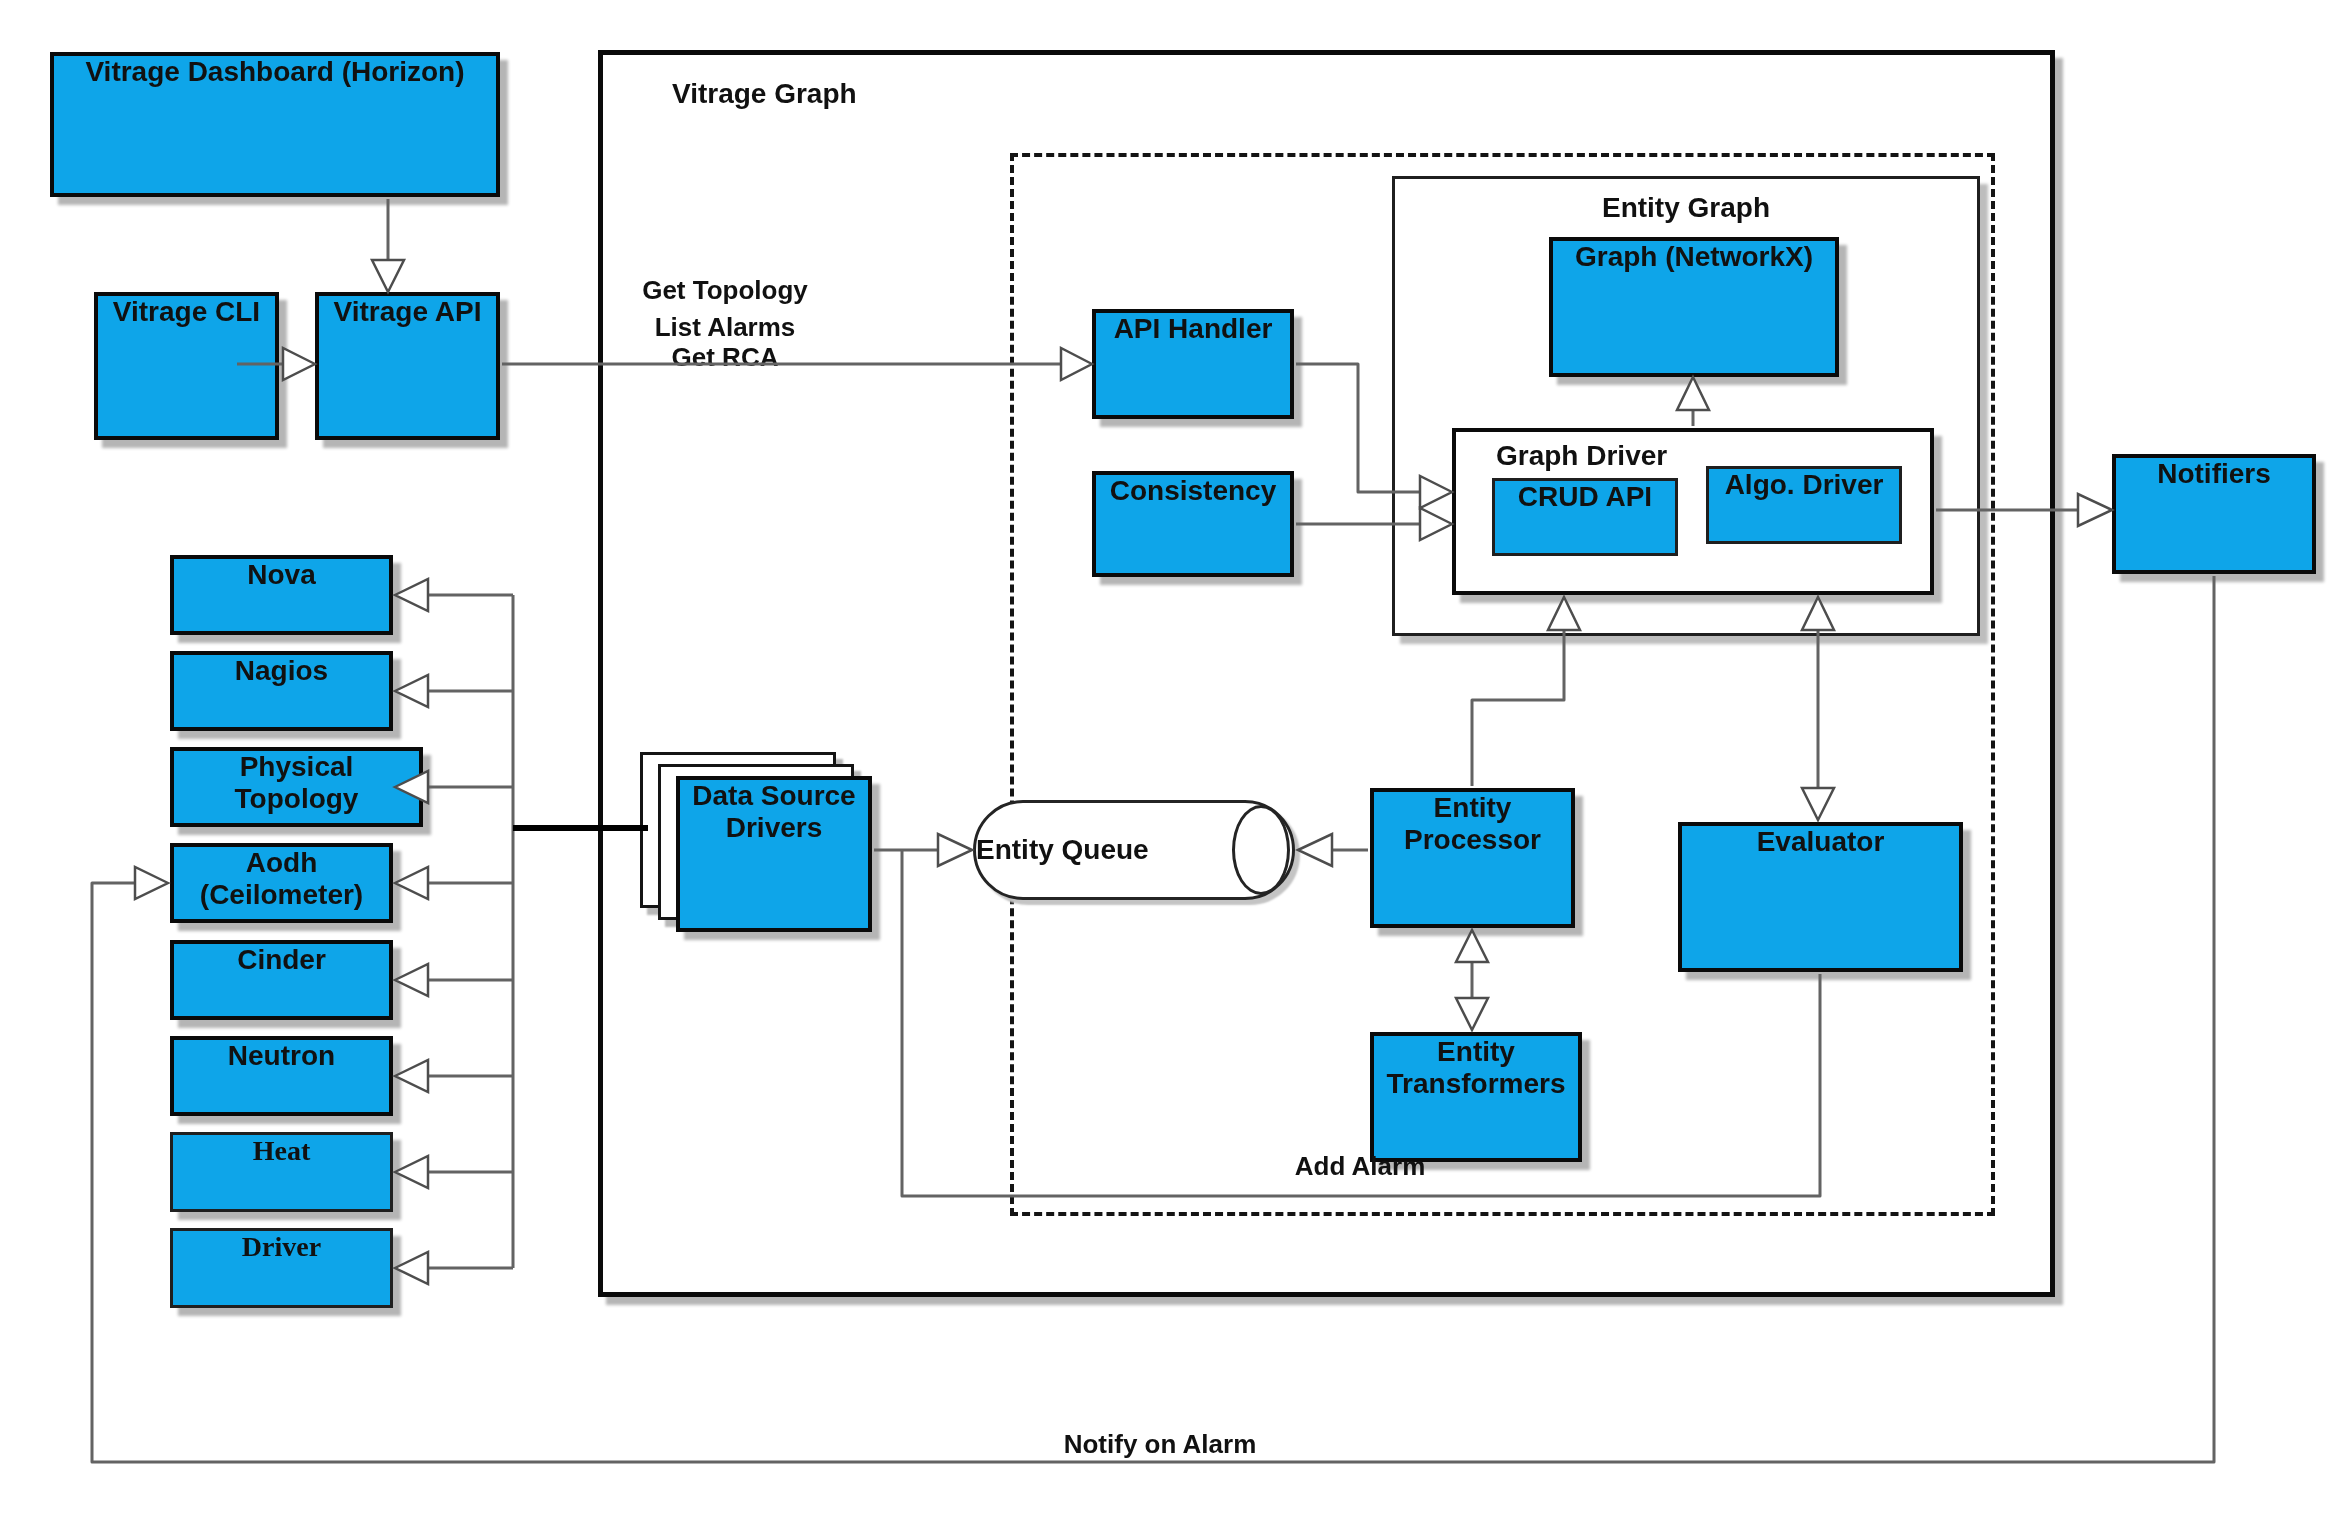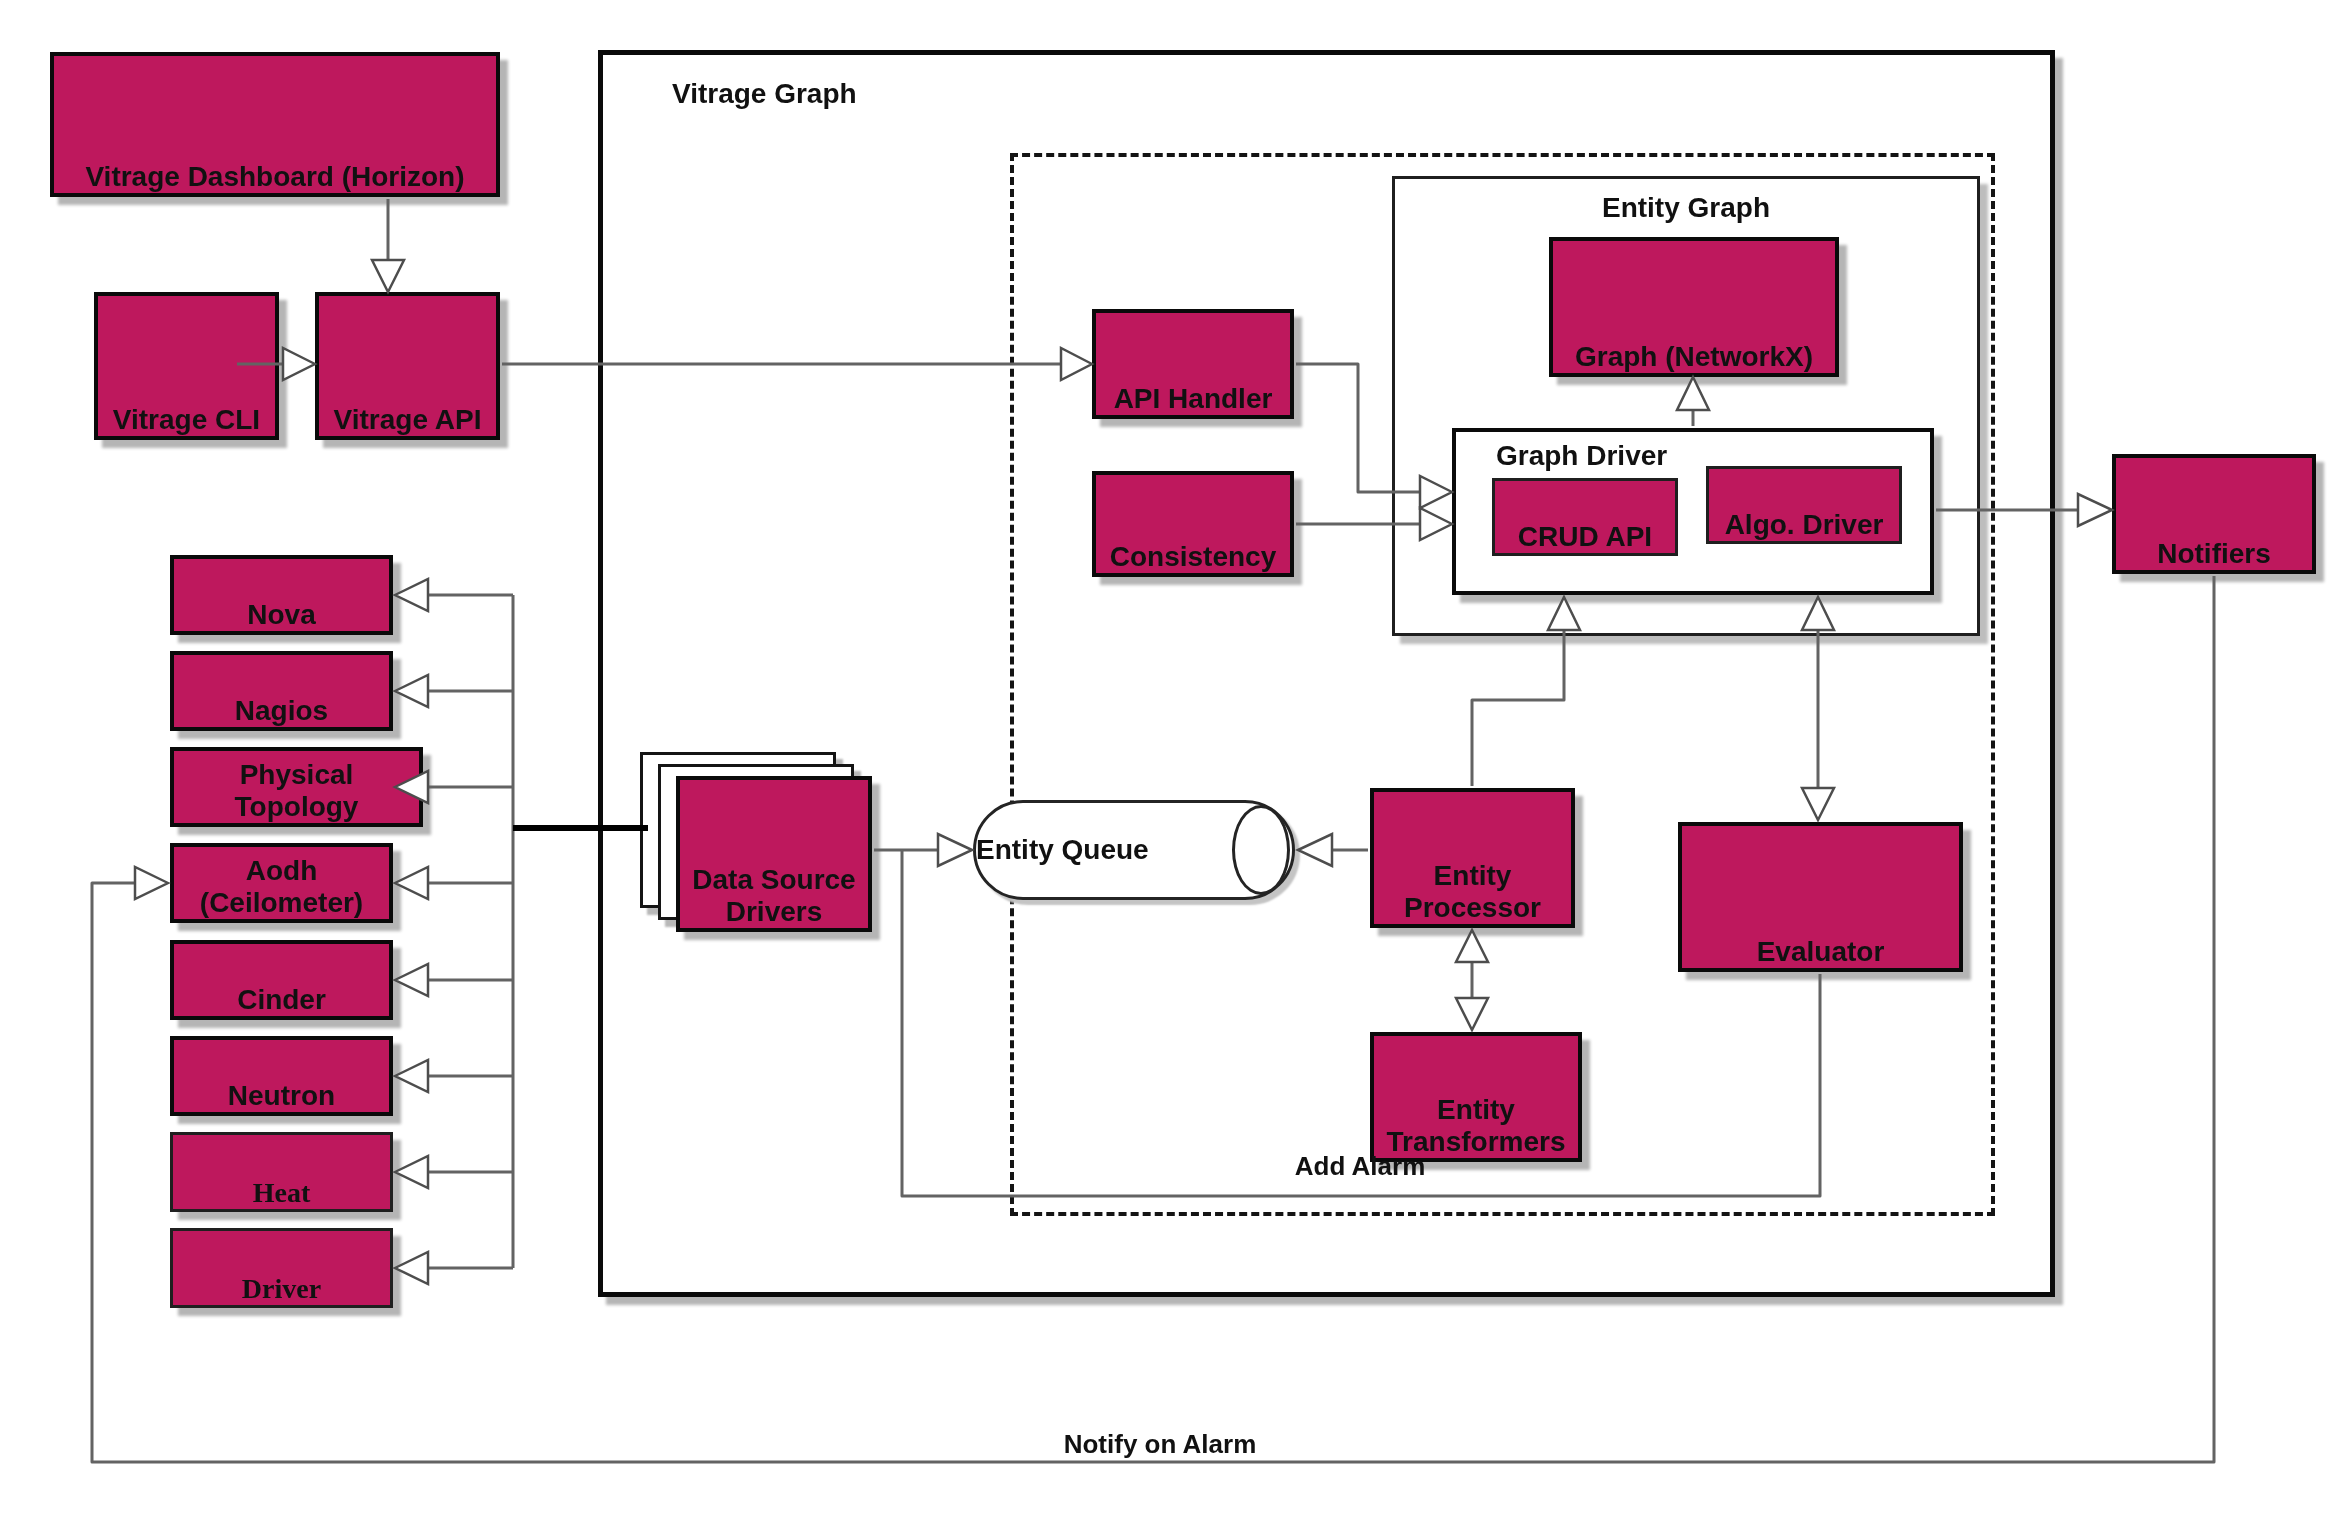--- a/index.html
+++ b/index.html
@@ -1,23 +1,23 @@
 <!DOCTYPE html>
 <html><head>
 <meta charset="utf-8">
 <style>
   html,body { margin:0; padding:0; background:#ffffff; }
   #canvas {
     position:relative; width:2346px; height:1520px; background:#ffffff;
     font-family:"Liberation Sans", sans-serif; color:#111; overflow:hidden;
   }
   .node {
-    position:absolute; background:#be185d; border:4px solid #0a0a0a;
+    position:absolute; background:#0ea5e9; border:4px solid #0a0a0a;
     box-shadow:8px 8px 3px #b5b5b5;
-    display:flex; align-items:flex-end; justify-content:center; text-align:center;
+    display:flex; align-items:flex-start; justify-content:center; text-align:center;
     font-weight:bold; font-size:28px; line-height:1.15; box-sizing:border-box;
   }
   .thin  { border-width:3px; border-color:#1f1f1f; }
   .serif { font-family:"Liberation Serif", serif; }
   .frame { position:absolute; background:transparent; box-sizing:border-box; }
   .outer-frame  { border:5px solid #0a0a0a; box-shadow:8px 8px 3px #b5b5b5; z-index:1; }
   .dashed-frame { border:4px dashed #141414; z-index:1; }
   .eg-frame     { border:3px solid #1f1f1f; background:#fff; box-shadow:8px 8px 3px #bdbdbd; z-index:2; }
   .gd-frame     { border:4px solid #0a0a0a; background:#fff; box-shadow:8px 8px 3px #b5b5b5; z-index:3; }
   .frame-title  { position:absolute; font-weight:bold; font-size:28px; white-space:nowrap; z-index:4; }
@@ -123,20 +123,25 @@
   <div class="node z5" style="left:170px; top:1036px; width:223px; height:80px;">
     <span class="lbl-inner">Neutron</span>
   </div>
   <div class="node thin serif z5" style="left:170px; top:1132px; width:223px; height:80px;">
     <span class="lbl-inner">Heat</span>
   </div>
   <div class="node thin serif z5" style="left:170px; top:1228px; width:223px; height:80px;">
     <span class="lbl-inner">Driver</span>
   </div>
 
+  <div class="floating-label" style="left:615px; top:276px; width:220px;">
+    <div style="margin-bottom:7px;">Get Topology</div>
+    <div>List Alarms</div>
+    <div>Get RCA</div>
+  </div>
   <div class="floating-label" style="left:1250px; top:1152px; width:220px;">Add Alarm</div>
   <div class="floating-label" style="left:1040px; top:1430px; width:240px;">Notify on Alarm</div>
 
   <svg class="connectors" width="2346" height="1520" viewBox="0 0 2346 1520">
     <g stroke="#636363" stroke-width="3" fill="none" stroke-linejoin="round">
 
       <path d="M388,199 L388,260"></path>
 
       <path d="M237,364 L283,364"></path>
 

